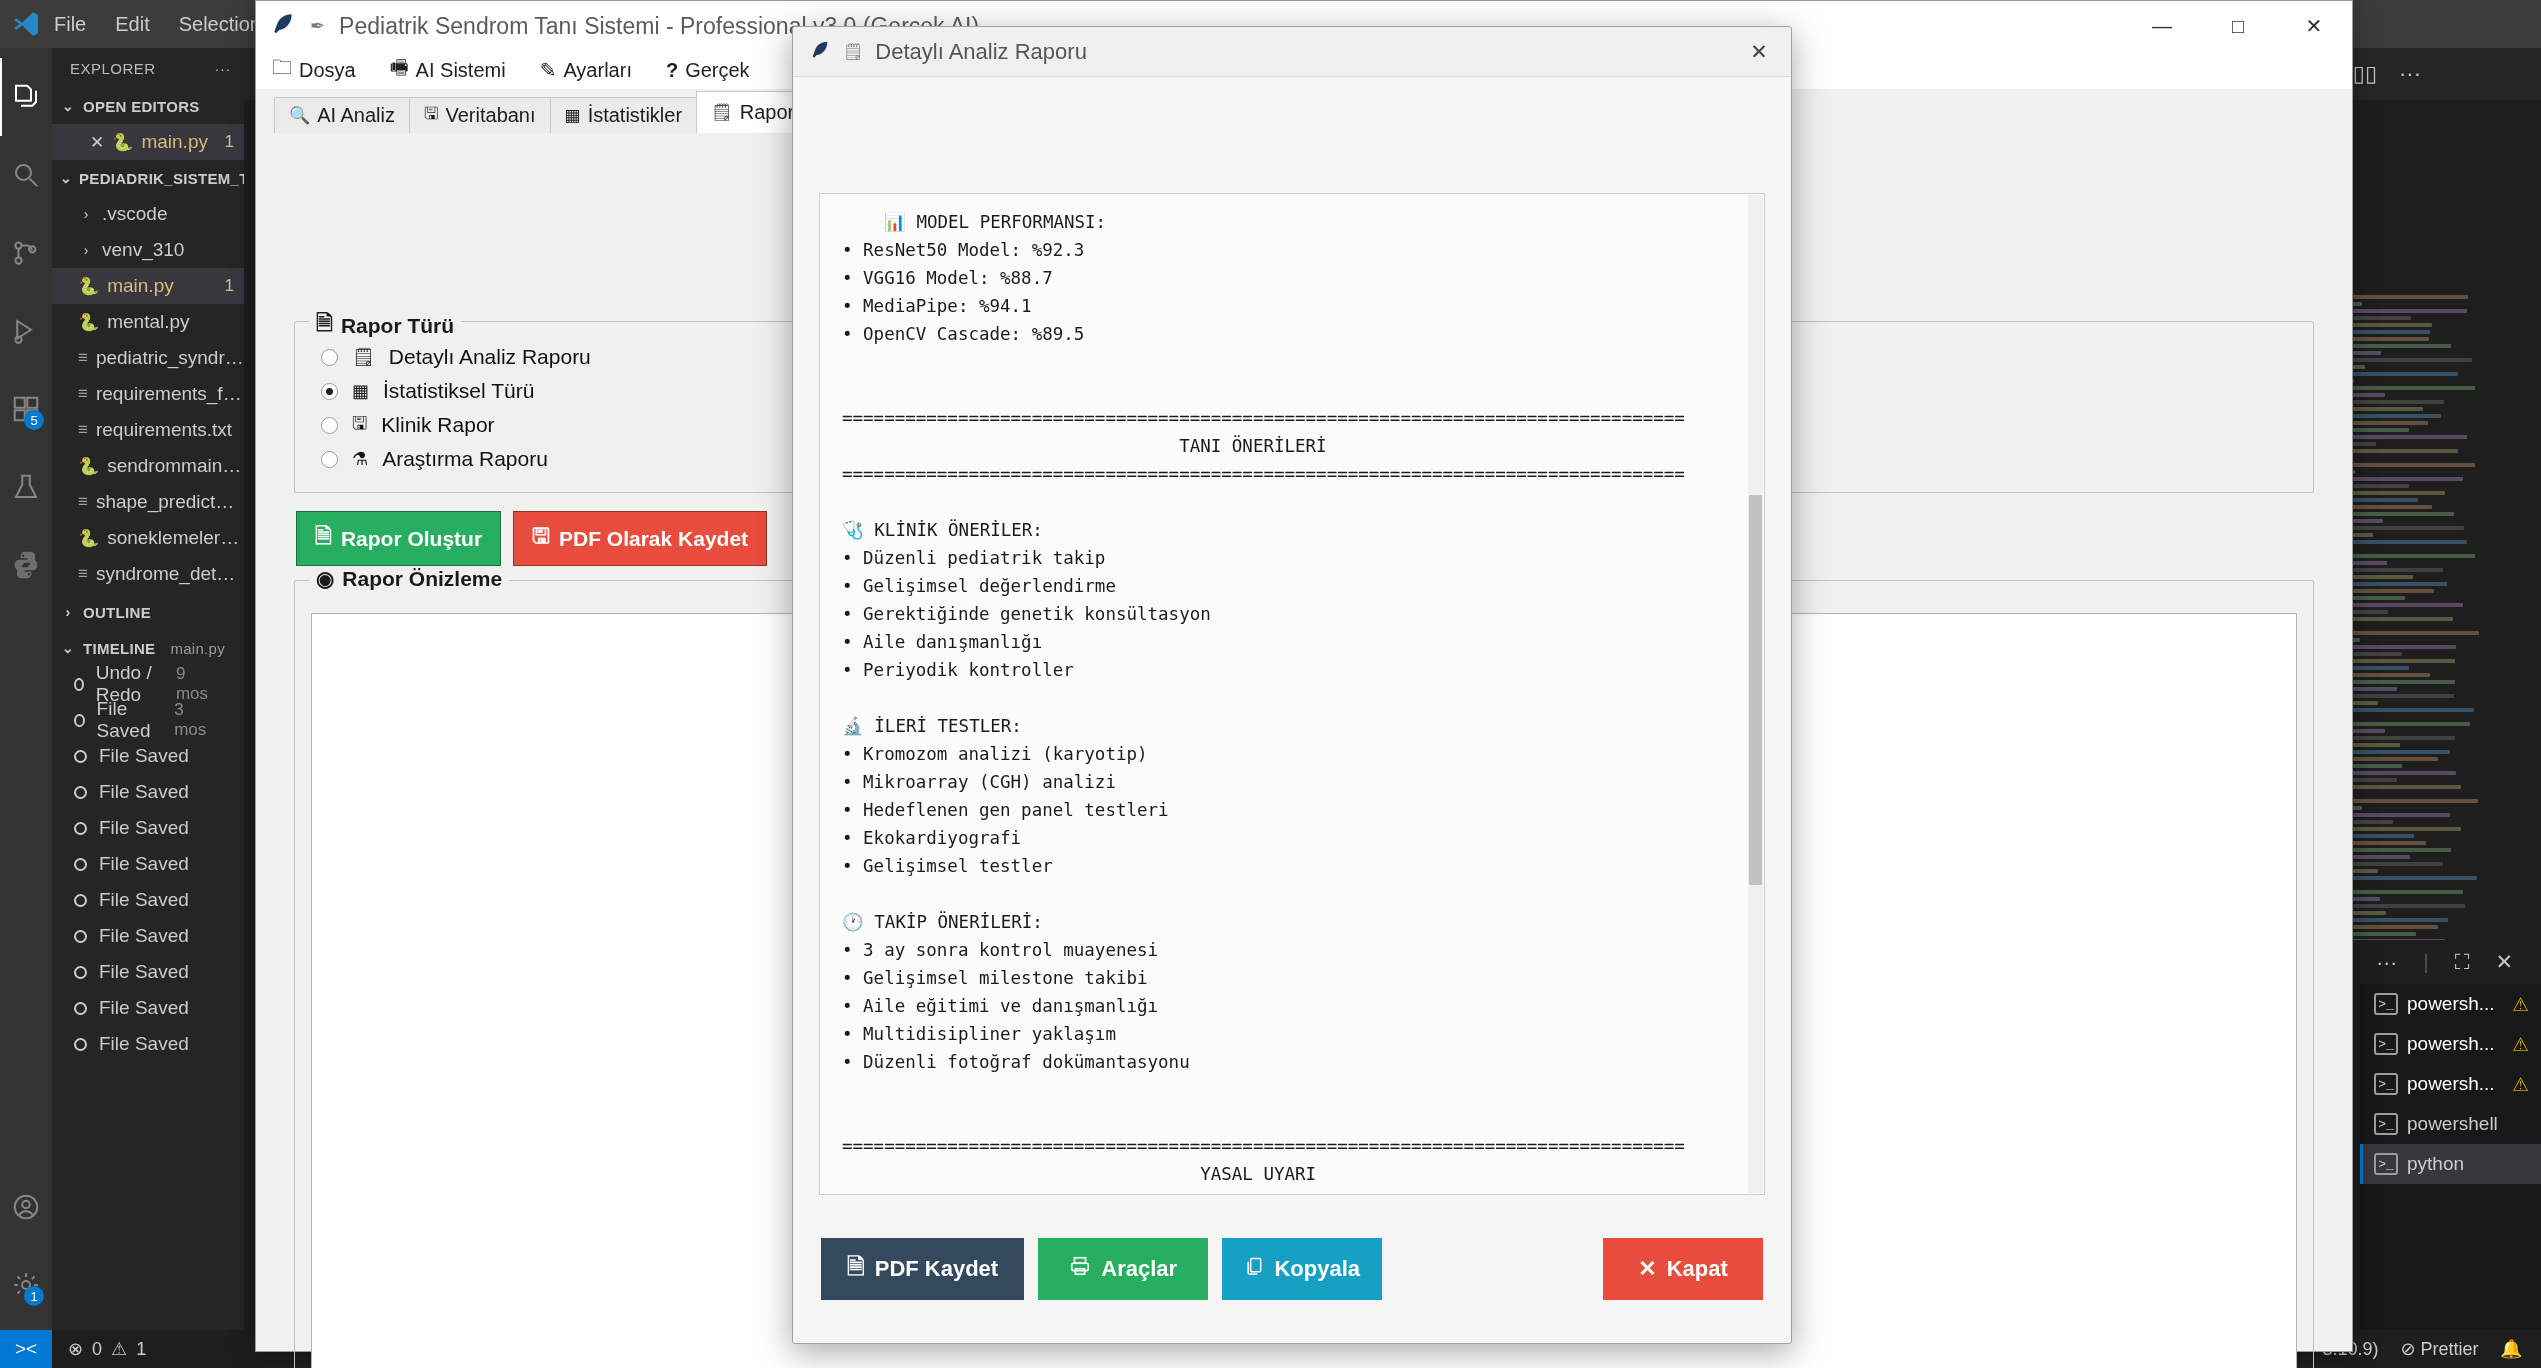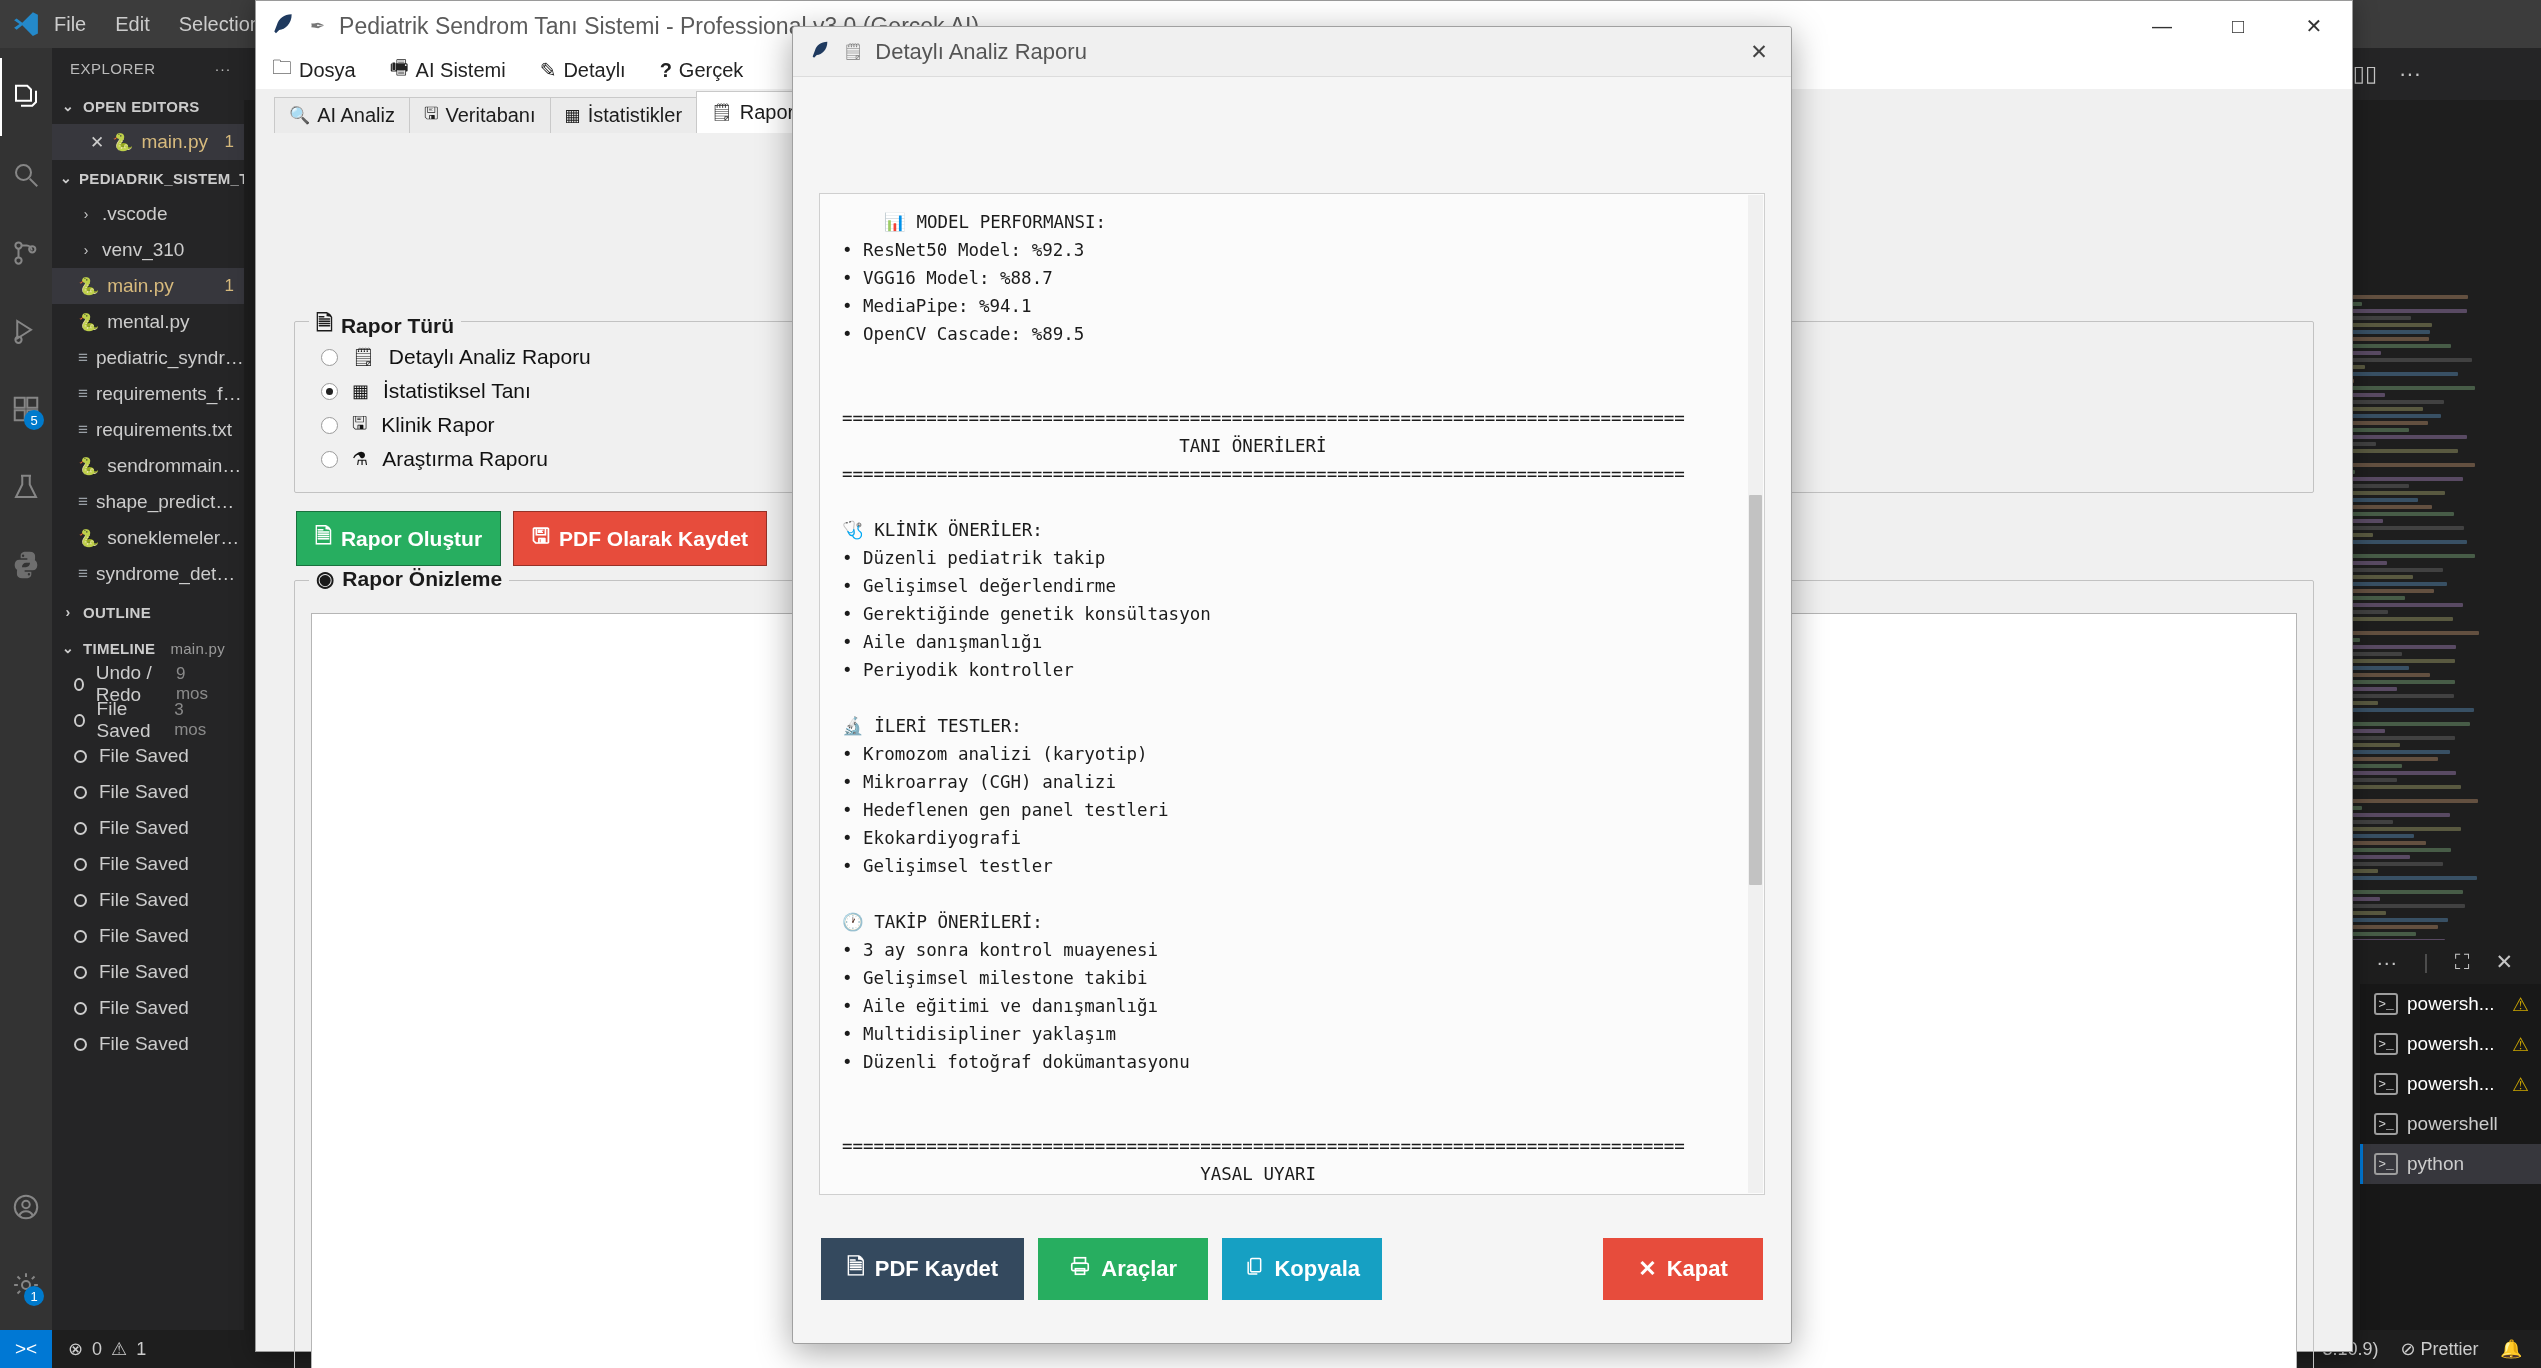--- a/index.html
+++ b/index.html
@@ -608,21 +608,21 @@
     <span class="mi">
         <span>🗀</span>
         <span>Dosya</span>
       </span>
     <span class="mi">
         <span>🖷</span>
         <span>AI Sistemi</span>
       </span>
     <span class="mi">
         <span>✎</span>
-        <span>Detaylı</span>
+        <span>Ayarları</span>
       </span>
     <span class="mi">
         <span style="font-weight:bold;">?</span>
         <span>Gerçek</span>
       </span>
   </div>
 
 
   <div class="app-tabstrip" id="app-tabs">
       <div class="app-tab">
@@ -660,21 +660,21 @@
       </div>
       <div id="radio-list">
           <div class="radio-row">
             <span class="radio"></span>
             <span style="font-size:18px;">🗒</span>
             <span>Detaylı Analiz Raporu</span>
           </div>
           <div class="radio-row">
             <span class="radio on"></span>
             <span style="font-size:18px;">▦</span>
-            <span>İstatistiksel Tanı</span>
+            <span>İstatistiksel Türü</span>
           </div>
           <div class="radio-row">
             <span class="radio"></span>
             <span style="font-size:18px;">🖫</span>
             <span>Klinik Rapor</span>
           </div>
           <div class="radio-row">
             <span class="radio"></span>
             <span style="font-size:18px;">⚗</span>
             <span>Araştırma Raporu</span>

